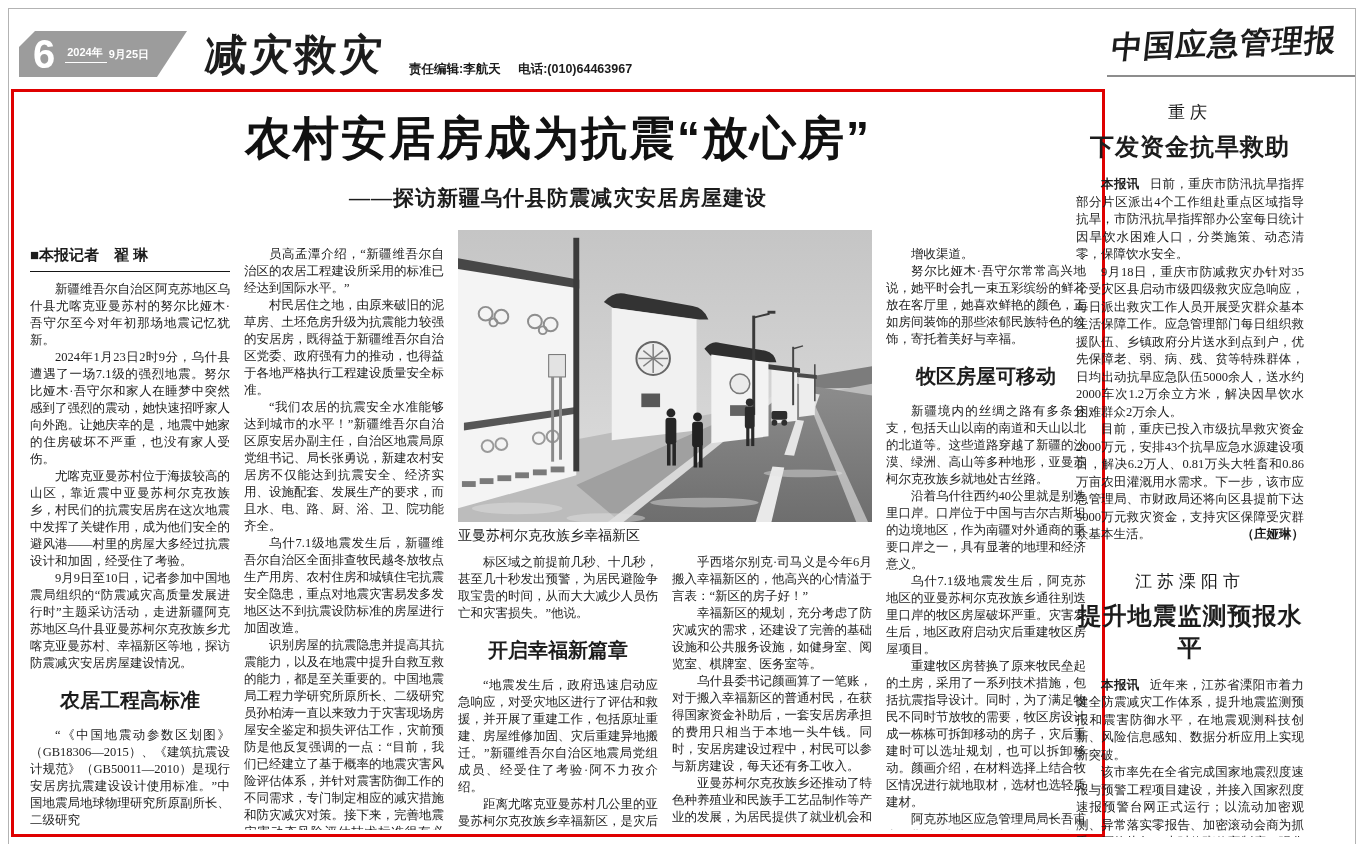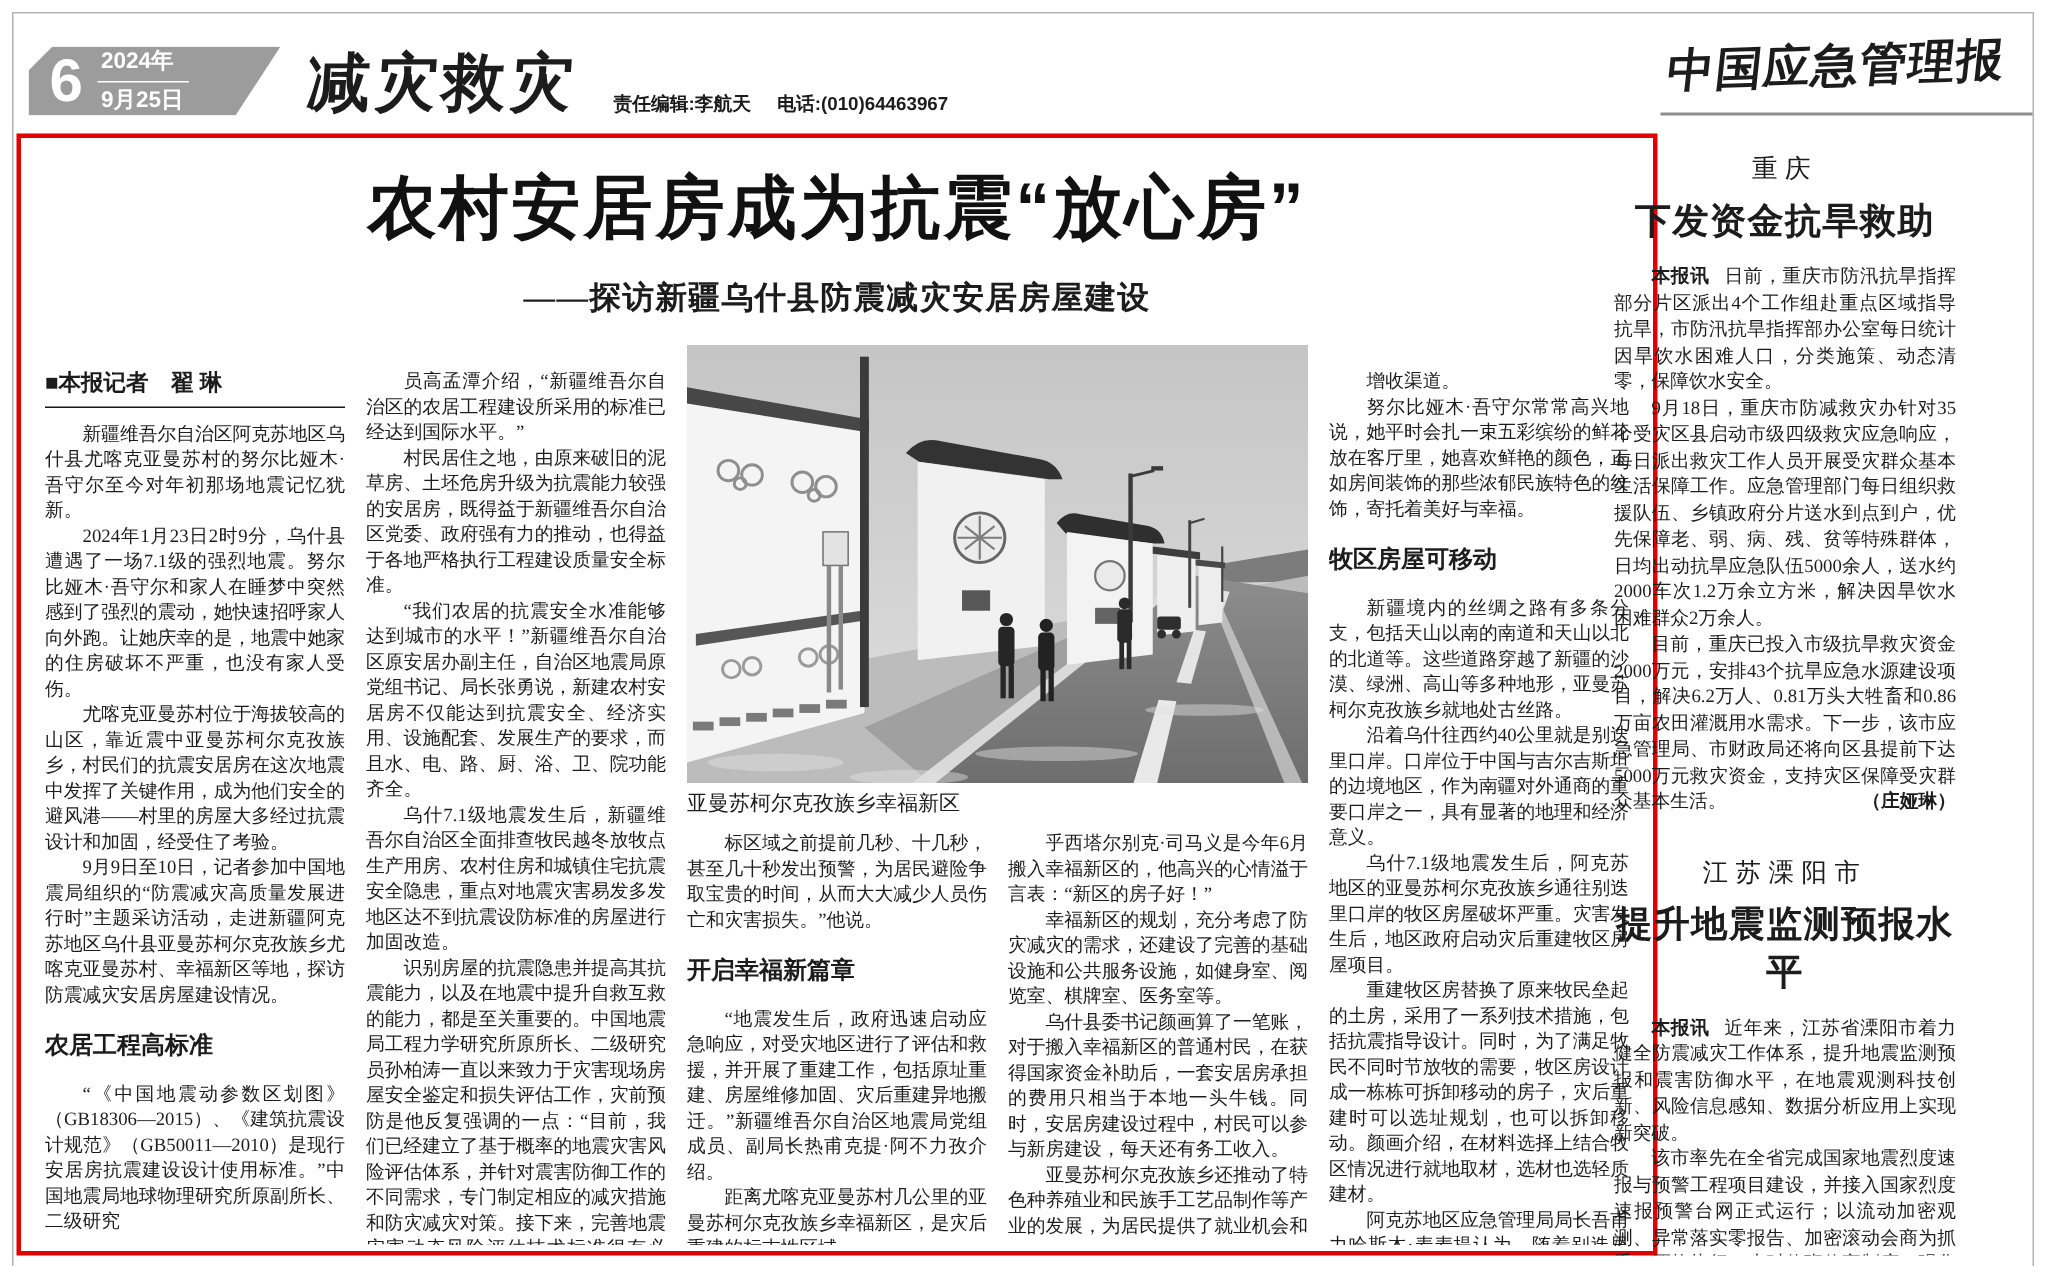--- a/index.html
+++ b/index.html
@@ -7,21 +7,21 @@
        font-family:"Liberation Serif","DejaVu Serif",serif;color:#1c1c1c;}
   .page{position:absolute;left:8px;top:8px;width:1348px;height:836px;
         border:1px solid #b3b3b3;border-bottom:none;background:#fff;box-sizing:border-box;}
 
   
   .badge{position:absolute;left:10px;top:22px;width:168px;height:46px;background:#9c9c9c;
          clip-path:polygon(16px 0,100% 0,calc(100% - 30px) 100%,0 100%,0 16px);
          display:flex;align-items:center;color:#fff;
          font-family:"Liberation Sans","DejaVu Sans",sans-serif;}
   .badge-num{font-size:40px;font-weight:bold;line-height:1;margin:0 10px 0 14px;}
-  .badge-dates{display:flex;flex-direction:column;font-size:15px;font-weight:bold;line-height:1.35;}
+  .badge-dates{display:flex;font-size:11px;font-weight:bold;line-height:1.35;}
   .badge-dates .yr{border-bottom:1.5px solid #fff;padding:0 4px 2px 2px;}
   .badge-dates .dy{padding:2px 4px 0 2px;}
   .section-title{position:absolute;left:196px;top:18px;font-size:42px;font-weight:900;
                  letter-spacing:3px;font-family:"Liberation Sans","DejaVu Sans",sans-serif;
                  transform:skewX(-4deg);}
   .editor-line{position:absolute;left:400px;top:52px;font-size:12.5px;font-weight:bold;
                font-family:"Liberation Sans","DejaVu Sans",sans-serif;text-align:right;}
   .editor-line span{margin-right:14px;}
   .masthead{position:absolute;right:16px;top:14px;width:230px;text-align:center;
             font-size:31px;font-weight:bold;transform:skewX(-8deg) rotate(-2deg);
@@ -42,21 +42,21 @@
   .c3{grid-column:3;grid-row:2;}
   .c4{grid-column:4;grid-row:2;}
   .photo-block{grid-column:3/5;grid-row:1;}
   .photo-block svg{display:block;width:100%;height:292px;}
   .caption{font-size:14px;font-weight:normal;margin-top:5px;
            font-family:"Liberation Sans","DejaVu Sans",sans-serif;}
   .byline{font-size:15px;font-weight:bold;padding-bottom:6px;margin-bottom:9px;
           border-bottom:1.5px solid #151515;
           font-family:"Liberation Sans","DejaVu Sans",sans-serif;}
   .col p{margin:0;font-size:12.5px;line-height:17px;text-align:justify;text-indent:2em;}
-  .col-head{margin:15px 0 13px;text-align:left;font-size:16px;font-weight:bold;
+  .col-head{margin:15px 0 13px;text-align:center;font-size:20px;font-weight:bold;
             font-family:Liberation Sans, sans-serif;}
 
   
   .sidebar{position:absolute;left:1067px;top:92px;width:228px;height:736px;overflow:hidden;}
   .sb-article{margin-bottom:26px;}
   .kicker{text-align:center;font-size:17px;letter-spacing:5px;margin-bottom:7px;}
   .sb-head{margin:0 0 13px;text-align:center;font-size:24px;font-weight:900;letter-spacing:1px;}
   .sb-article p{margin:0;font-size:12.5px;line-height:17.5px;text-align:justify;text-indent:2em;}
   .lead{font-family:"Liberation Sans","DejaVu Sans",sans-serif;font-weight:bold;margin-right:10px;}
   .sig{font-weight:bold;float:right;font-family:"Liberation Sans","DejaVu Sans",sans-serif;}
@@ -224,21 +224,21 @@
             <ellipse cx="250" cy="280" rx="55" ry="5"></ellipse>
             <ellipse cx="350" cy="250" rx="40" ry="4"></ellipse>
           </g>
         </svg>
         <div class="caption">亚曼苏柯尔克孜族乡幸福新区</div>
       </div>
 
       <div class="col c3">
         <p>标区域之前提前几秒、十几秒，甚至几十秒发出预警，为居民避险争取宝贵的时间，从而大大减少人员伤亡和灾害损失。”他说。</p>
         <h3 class="col-head">开启幸福新篇章</h3>
-        <p>“地震发生后，政府迅速启动应急响应，对受灾地区进行了评估和救援，并开展了重建工作，包括原址重建、房屋维修加固、灾后重建异地搬迁。”新疆维吾尔自治区地震局党组成员、副局长热甫克提·阿不力孜介绍。</p>
+        <p>“地震发生后，政府迅速启动应急响应，对受灾地区进行了评估和救援，并开展了重建工作，包括原址重建、房屋维修加固、灾后重建异地搬迁。”新疆维吾尔自治区地震局党组成员、经受住了考验·阿不力孜介绍。</p>
         <p>距离尤喀克亚曼苏村几公里的亚曼苏柯尔克孜族乡幸福新区，是灾后重建的标志性区域。</p>
       </div>
 
       <div class="col c4">
         <p>乎西塔尔别克·司马义是今年6月搬入幸福新区的，他高兴的心情溢于言表：“新区的房子好！”</p>
         <p>幸福新区的规划，充分考虑了防灾减灾的需求，还建设了完善的基础设施和公共服务设施，如健身室、阅览室、棋牌室、医务室等。</p>
         <p>乌什县委书记颜画算了一笔账，对于搬入幸福新区的普通村民，在获得国家资金补助后，一套安居房承担的费用只相当于本地一头牛钱。同时，安居房建设过程中，村民可以参与新房建设，每天还有务工收入。</p>
         <p>亚曼苏柯尔克孜族乡还推动了特色种养殖业和民族手工艺品制作等产业的发展，为居民提供了就业机会和</p>
       </div>
 

